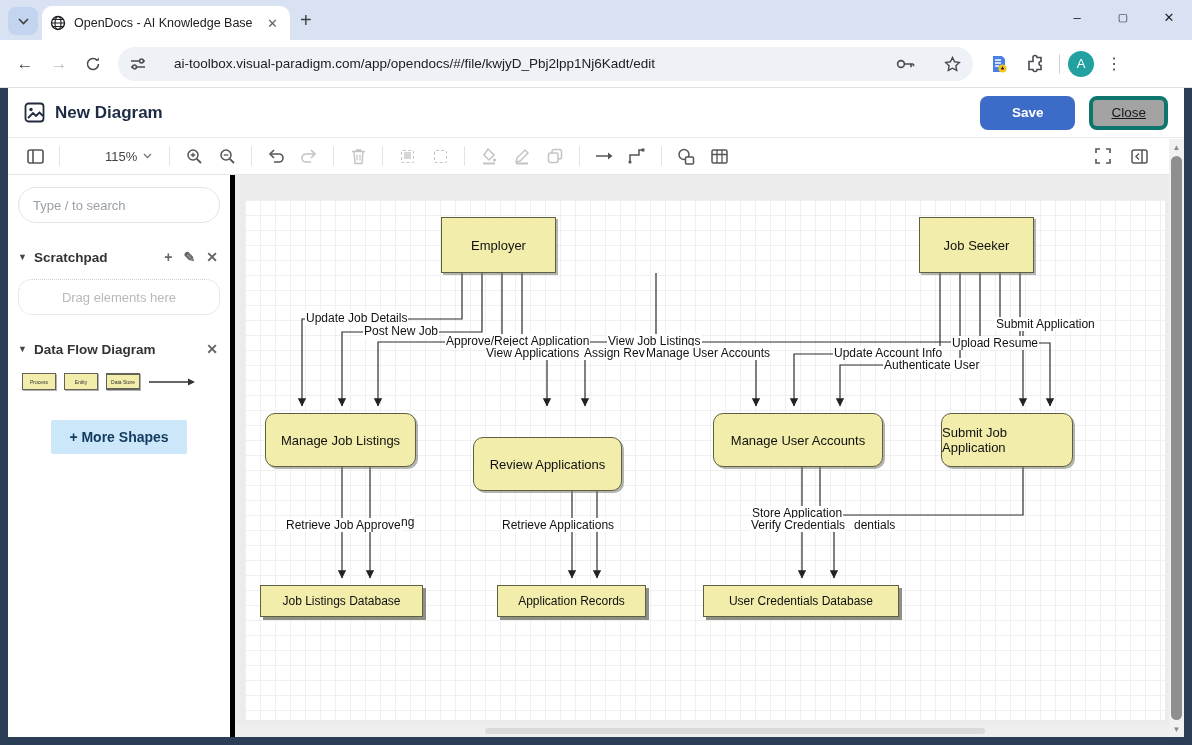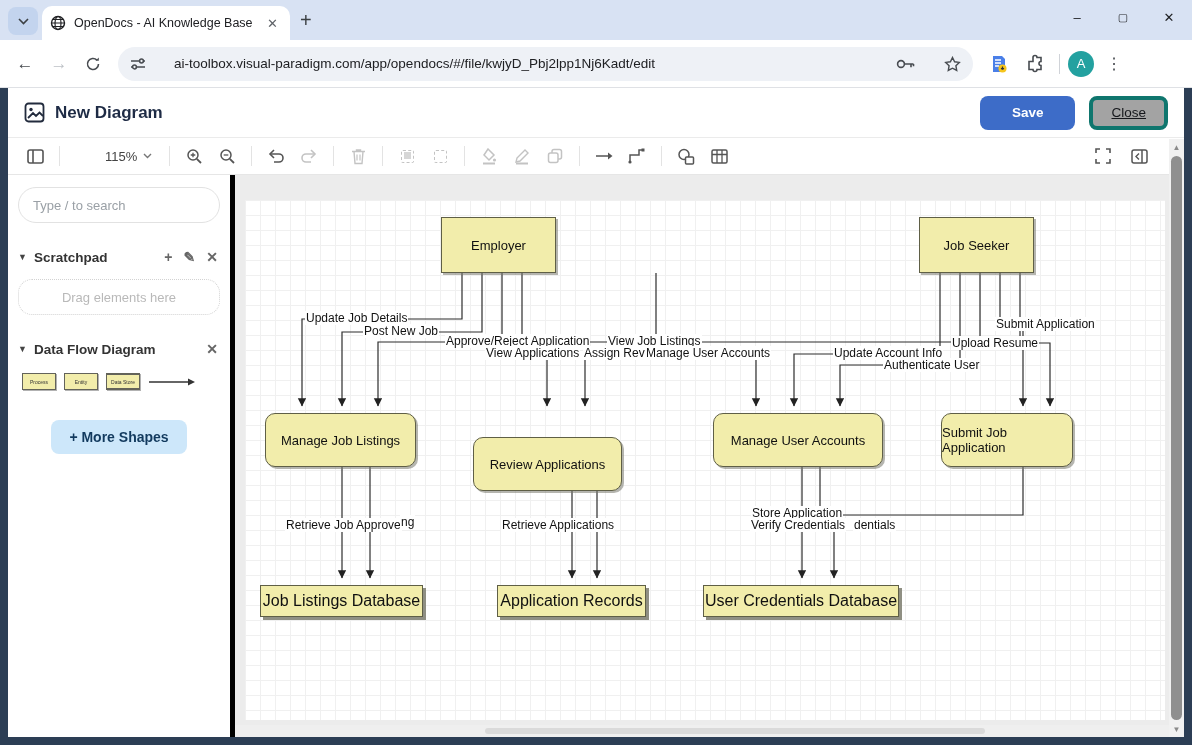--- a/index.html
+++ b/index.html
@@ -57,34 +57,34 @@
   .search-box { width:100%; height:36px; border:1px solid #e2e2e2; border-radius:18px; padding:0 14px; font-size:13px; color:#333; outline:none; font-family:"Liberation Sans",sans-serif; }
   .search-box::placeholder { color:#9aa0a6; }
   .panel-hdr { display:flex; align-items:center; margin-top:26px; font-size:13.5px; font-weight:bold; color:#333; gap:7px; }
   .panel-hdr .chev { font-size:9px; color:#444; }
   .panel-hdr .spacer { flex:1; }
   .ph-ic { color:#666; font-size:14px; cursor:pointer; padding:0 2px; }
   .dropzone { margin-top:14px; border:1.6px dotted #d2d2d2; border-radius:14px; height:36px; display:flex; align-items:center; justify-content:center; font-size:13px; color:#b9b9b9; }
   .shape-row { display:flex; align-items:center; gap:8px; margin-top:16px; padding-left:4px; }
   .mini-shape { width:34px; height:17px; background:#f2edab; border:1px solid #63635a; box-shadow:1px 1px 0 rgba(0,0,0,.3); font-size:5px; color:#333; display:flex; align-items:center; justify-content:center; overflow:hidden; }
   .mini-shape.store { border-top:2px solid #63635a; border-bottom:2px solid #63635a; }
-  .more-shapes { margin:30px auto 0; background:#cde7fa; color:#123a5e; font-size:14px; font-weight:bold; border:none; border-radius:8px; padding:9px 18px; cursor:pointer; font-family:"Liberation Sans",sans-serif; }
+  .more-shapes { margin:30px auto 0; background:#cde7fa; color:#123a5e; font-size:14px; font-weight:bold; border:none; border-radius:2px; padding:9px 18px; cursor:pointer; font-family:"Liberation Sans",sans-serif; }
 
   .canvas { flex:1; position:relative; background:#ececec; overflow:hidden; border-left:5px solid #000000; }
   .paper { position:absolute; left:10px; top:25px; width:920px; height:520px; background:#fff;
     background-image:
       linear-gradient(to right, #f0f0f0 1px, transparent 1px),
       linear-gradient(to bottom, #f0f0f0 1px, transparent 1px),
       linear-gradient(to right, #dddddd 1px, transparent 1px),
       linear-gradient(to bottom, #dddddd 1px, transparent 1px);
     background-size:15px 15px, 15px 15px, 75px 75px, 75px 75px; }
   .edges { position:absolute; left:0; top:0; }
   .node { position:absolute; background:#f2edab; border:1.2px solid #5f5f46; display:flex; align-items:center; justify-content:center; font-size:13px; color:#101010; box-shadow:2px 2px 0 rgba(120,120,110,.55); cursor:move; }
   .node.process { border-radius:10px; }
-  .node.store { box-shadow:3px 3px 0 #8f8f83; font-size:16px; }
+  .node.store { box-shadow:3px 3px 0 #8f8f83; font-size:12px; }
   .e-label { position:absolute; font-size:12px; color:#111; background:#fff; padding:0 1px; white-space:nowrap; }
 
   .vscroll { position:absolute; right:0; top:51px; bottom:0; width:15px; background:#f1f1f1; z-index:5; }
   .vscroll .arr { position:absolute; left:0; width:15px; height:14px; color:#8a8a8a; font-size:8px; display:flex; align-items:center; justify-content:center; cursor:pointer; }
   .vscroll .arr.up { top:1px; } .vscroll .arr.down { bottom:1px; }
   .vthumb { position:absolute; left:2px; right:2px; top:17px; bottom:17px; background:#8f8f8f; border-radius:6px; cursor:grab; }
   .hscroll { position:absolute; left:0; right:15px; bottom:0; height:12px; background:#efefef; }
   .hthumb { position:absolute; left:250px; width:500px; top:3px; height:6px; background:#dadada; border-radius:3px; cursor:grab; }
 
   svg.ic { display:block; }

